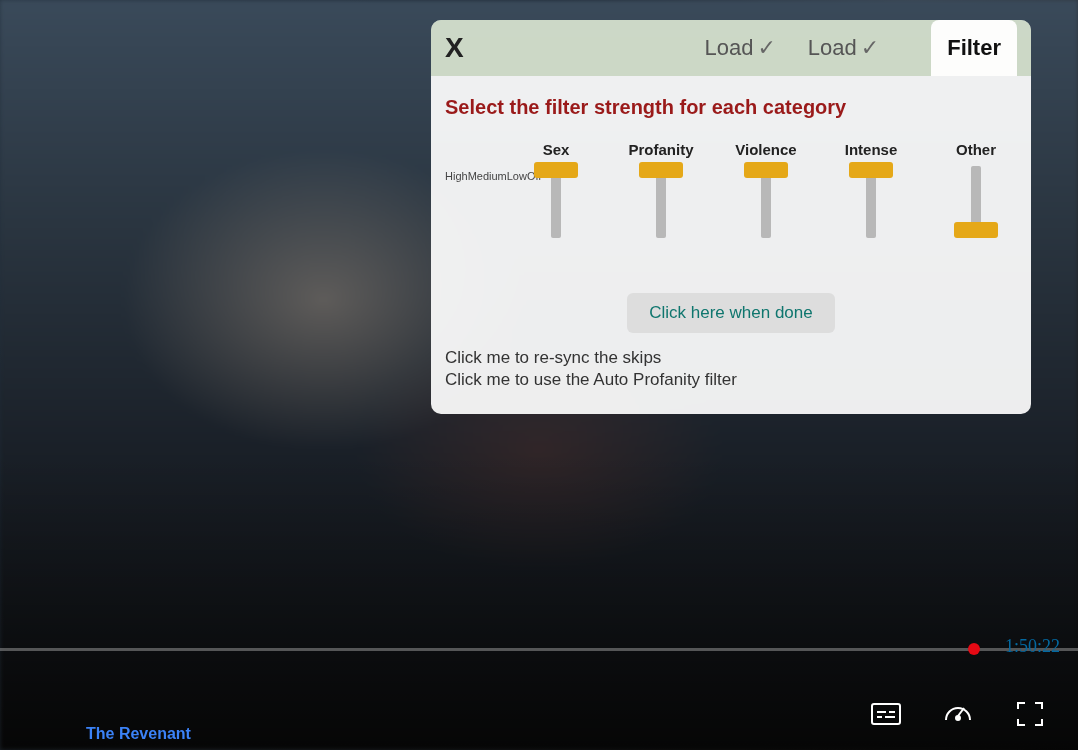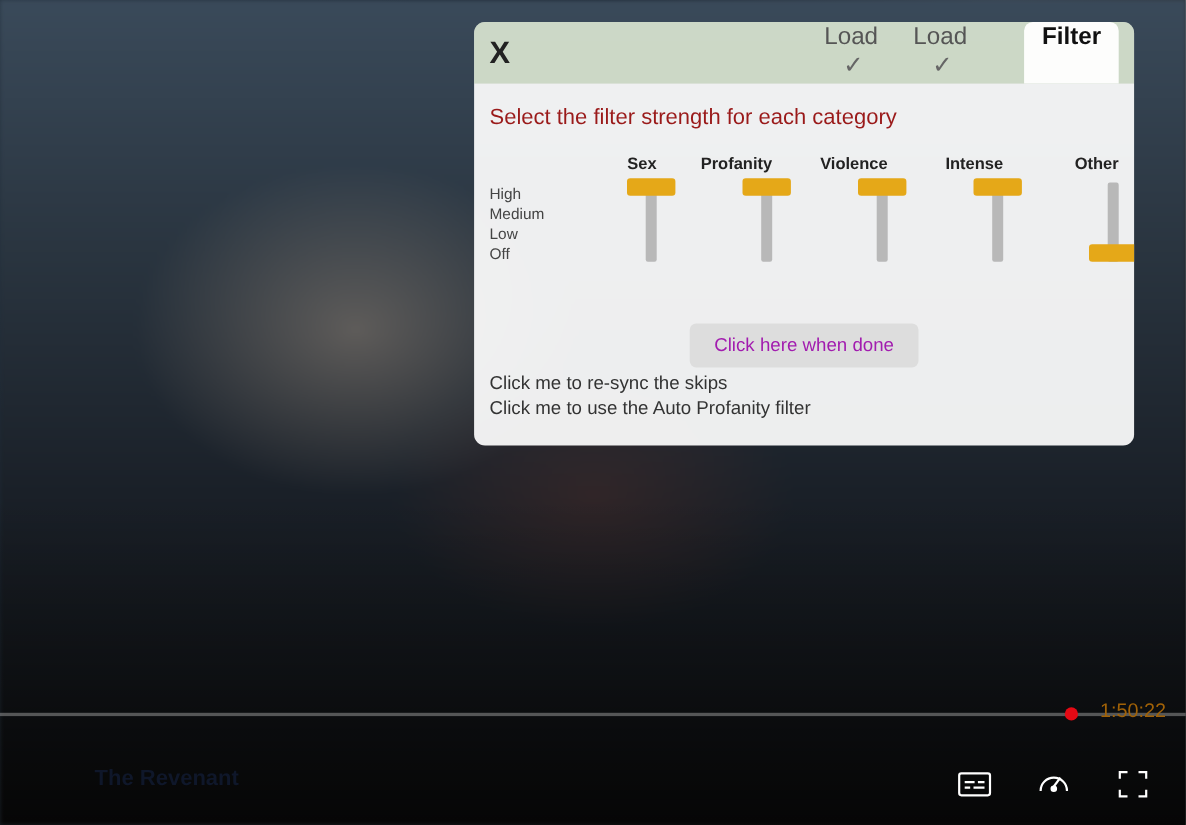--- a/index.html
+++ b/index.html
@@ -65,21 +65,20 @@
       align-items: stretch;
     }
     
     .tab {
       display: flex;
       align-items: center;
       padding: 0 16px;
       font-size: 22px;
       color: #555;
       cursor: pointer;
-      flex-direction: column;
     }
     
     .tab.active {
       background: rgba(255,255,255,0.95);
       border-radius: 8px 8px 0 0;
       color: #111;
       font-weight: bold;
       margin-left: 36px;
     }
     
@@ -88,54 +87,53 @@
       color: #666;
     }
     
     .panel-body {
       padding: 20px 14px 24px 14px;
     }
     
     .panel-title {
       color: #9a1a1a;
       font-size: 20px;
-      font-weight: normal;
+      font-weight: bold;
       margin-bottom: 22px;
     }
     
     .sliders-area {
       display: flex;
       gap: 0;
     }
     
     .level-labels {
       display: flex;
-      flex-direction: column;
-      font-size: 14px;
+      font-size: 11px;
       color: #444;
       width: 70px;
       padding-top: 26px;
     }
     
     .level-labels span {
       height: 18px;
       line-height: 18px;
     }
     
     .sliders-row {
       display: flex;
       justify-content: space-between;
       flex: 1;
       gap: 8px;
     }
     
     .slider-col {
       display: flex;
       flex-direction: column;
-      align-items: flex-end;
+      align-items: center;
       width: 82px;
     }
     
     .slider-label {
       font-size: 15px;
       font-weight: bold;
       color: #222;
       margin-bottom: 8px;
       white-space: nowrap;
     }
@@ -158,27 +156,27 @@
       left: 50%;
       transform: translateX(-50%);
     }
     
     .slider-thumb.high { top: -4px; }
     .slider-thumb.low { top: 36px; }
     .slider-thumb.off { top: 56px; }
     
     .done-button {
       display: block;
-      margin: 55px auto 5px auto;
+      margin: 55px auto 15px auto;
       padding: 10px 22px;
       background: #ddd;
       border: none;
       border-radius: 6px;
       font-size: 17px;
-      color: #a21caf;
+      color: #0f766e;
       cursor: pointer;
     }
     
     .link-text {
       display: block;
       font-size: 17px;
       color: #333;
       cursor: pointer;
     }
     
@@ -202,31 +200,32 @@
       width: 12px;
       height: 12px;
       background: #e50914;
       border-radius: 50%;
     }
     
     .time-display {
       position: absolute;
       right: 18px;
       top: 636px;
-      color: #a16207;
+      color: #0369a1;
       font-size: 18px;
       font-weight: 500;
+      font-family: Liberation Serif, serif;
     }
     
     .video-title {
       position: absolute;
       left: 86px;
-      bottom: 30px;
-      color: #0f172a;
-      font-size: 20px;
+      bottom: 7px;
+      color: #3b82f6;
+      font-size: 16px;
       font-weight: bold;
     }
     
     .player-controls {
       position: absolute;
       right: 30px;
       bottom: 14px;
       display: flex;
       gap: 36px;
       align-items: center;

